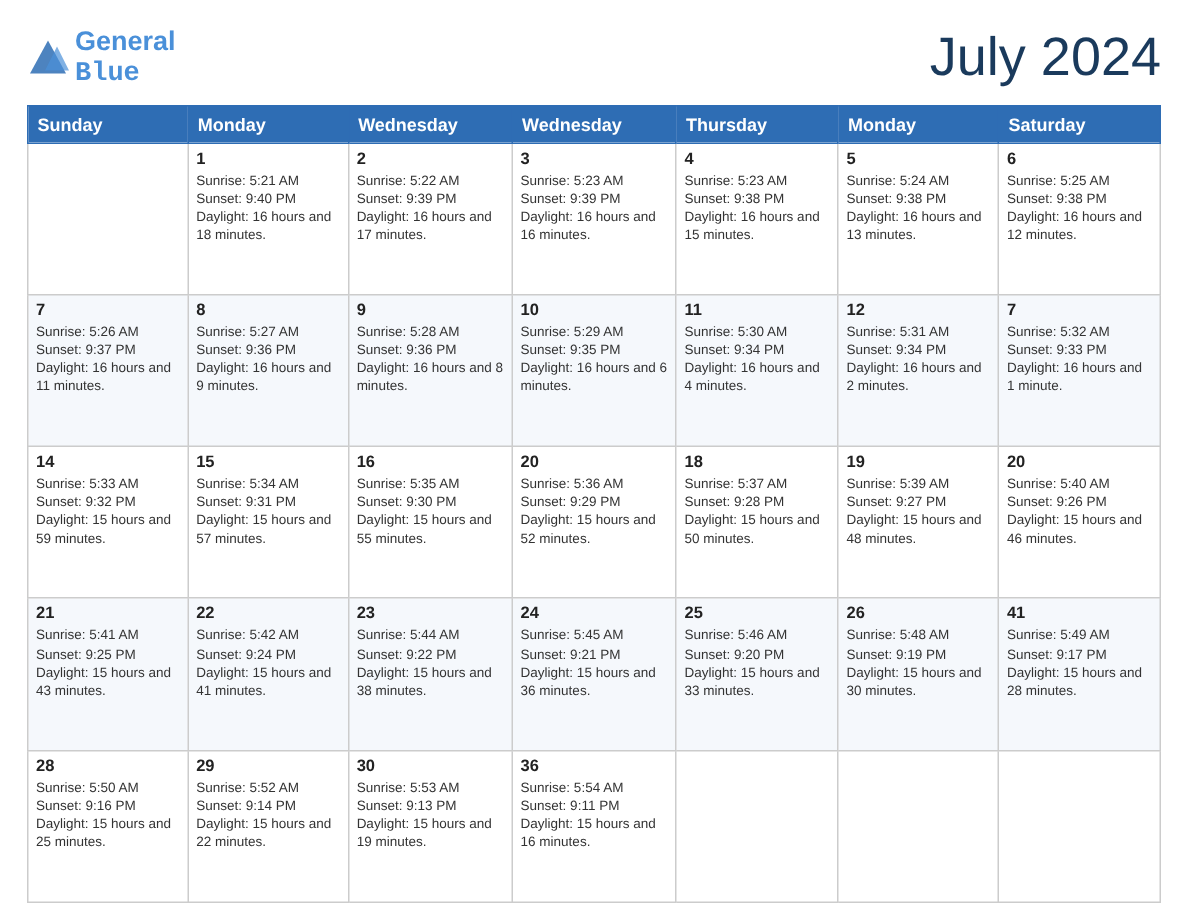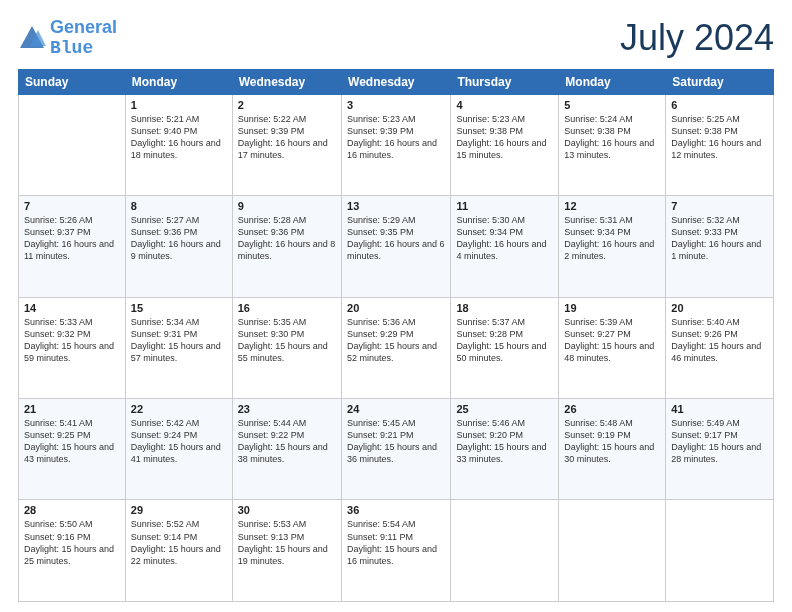--- a/index.html
+++ b/index.html
@@ -165,21 +165,21 @@
           </td>
           <td>
             <span class="date-num">8</span>
             <div class="cell-content">Sunrise: 5:27 AM<br>Sunset: 9:36 PM<br>Daylight: 16 hours and 9 minutes.</div>
           </td>
           <td>
             <span class="date-num">9</span>
             <div class="cell-content">Sunrise: 5:28 AM<br>Sunset: 9:36 PM<br>Daylight: 16 hours and 8 minutes.</div>
           </td>
           <td>
-            <span class="date-num">13</span>
+            <span class="date-num">10</span>
             <div class="cell-content">Sunrise: 5:29 AM<br>Sunset: 9:35 PM<br>Daylight: 16 hours and 6 minutes.</div>
           </td>
           <td>
             <span class="date-num">11</span>
             <div class="cell-content">Sunrise: 5:30 AM<br>Sunset: 9:34 PM<br>Daylight: 16 hours and 4 minutes.</div>
           </td>
           <td>
             <span class="date-num">12</span>
             <div class="cell-content">Sunrise: 5:31 AM<br>Sunset: 9:34 PM<br>Daylight: 16 hours and 2 minutes.</div>
           </td>

